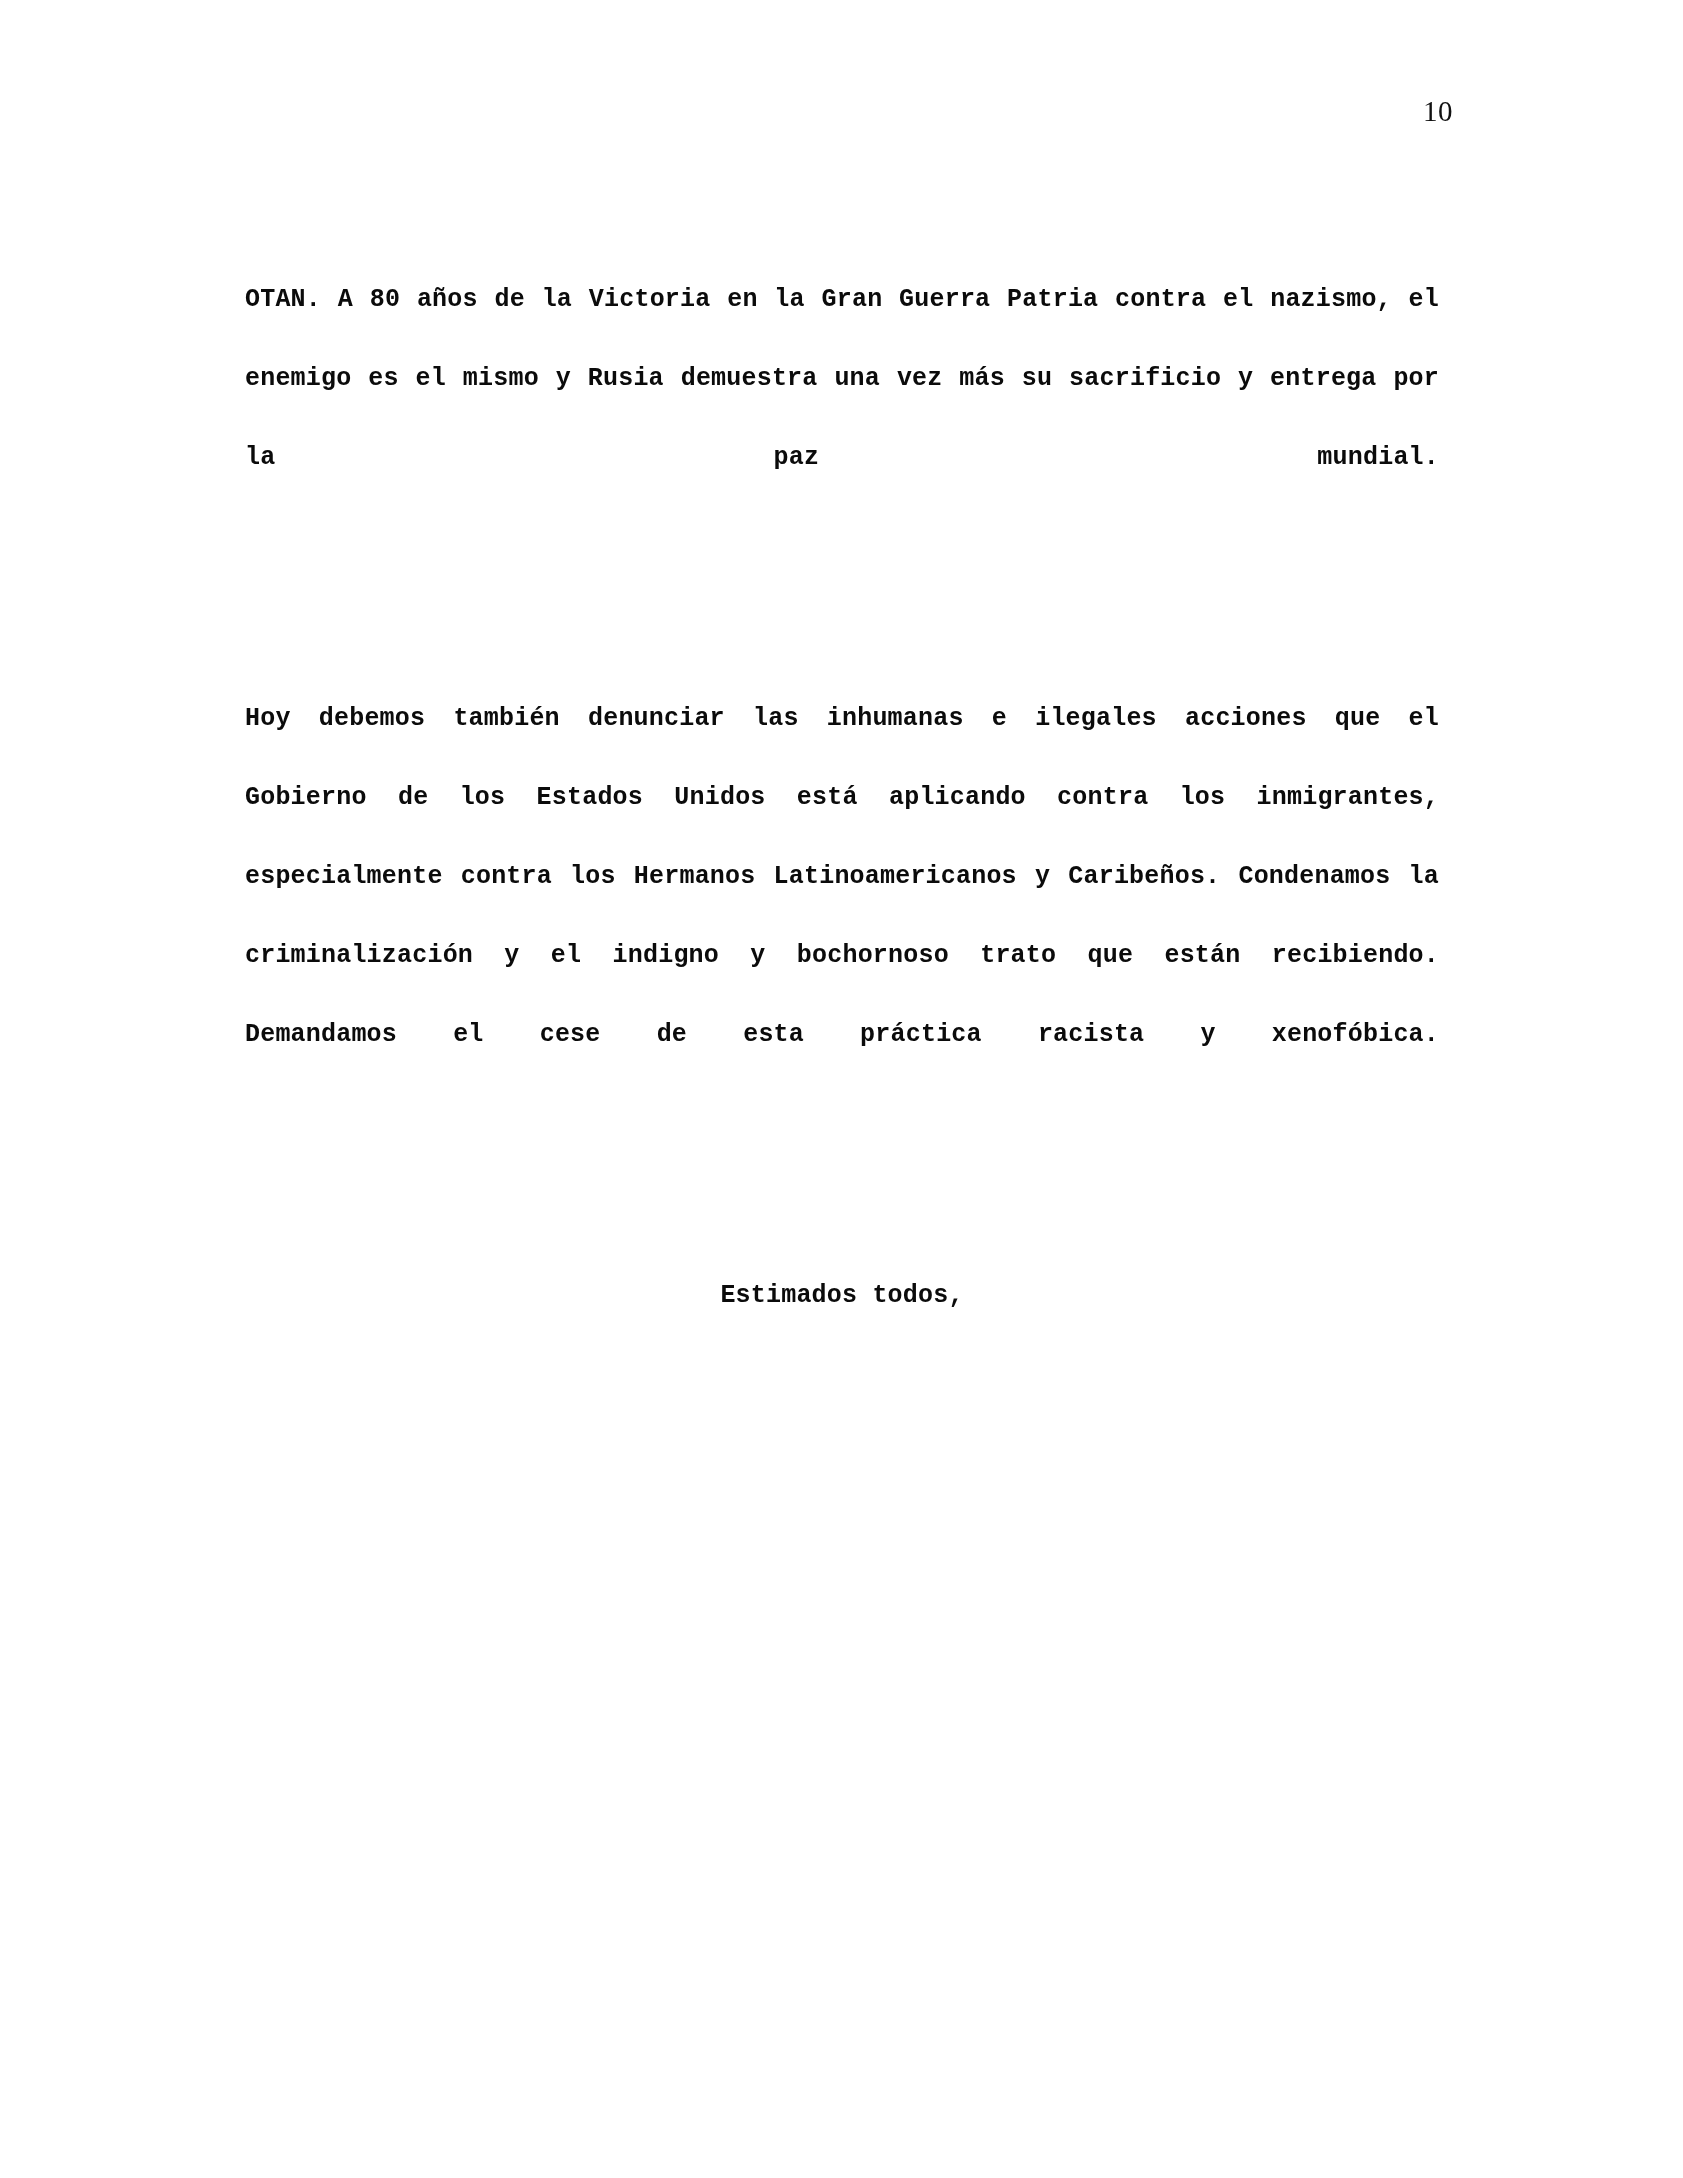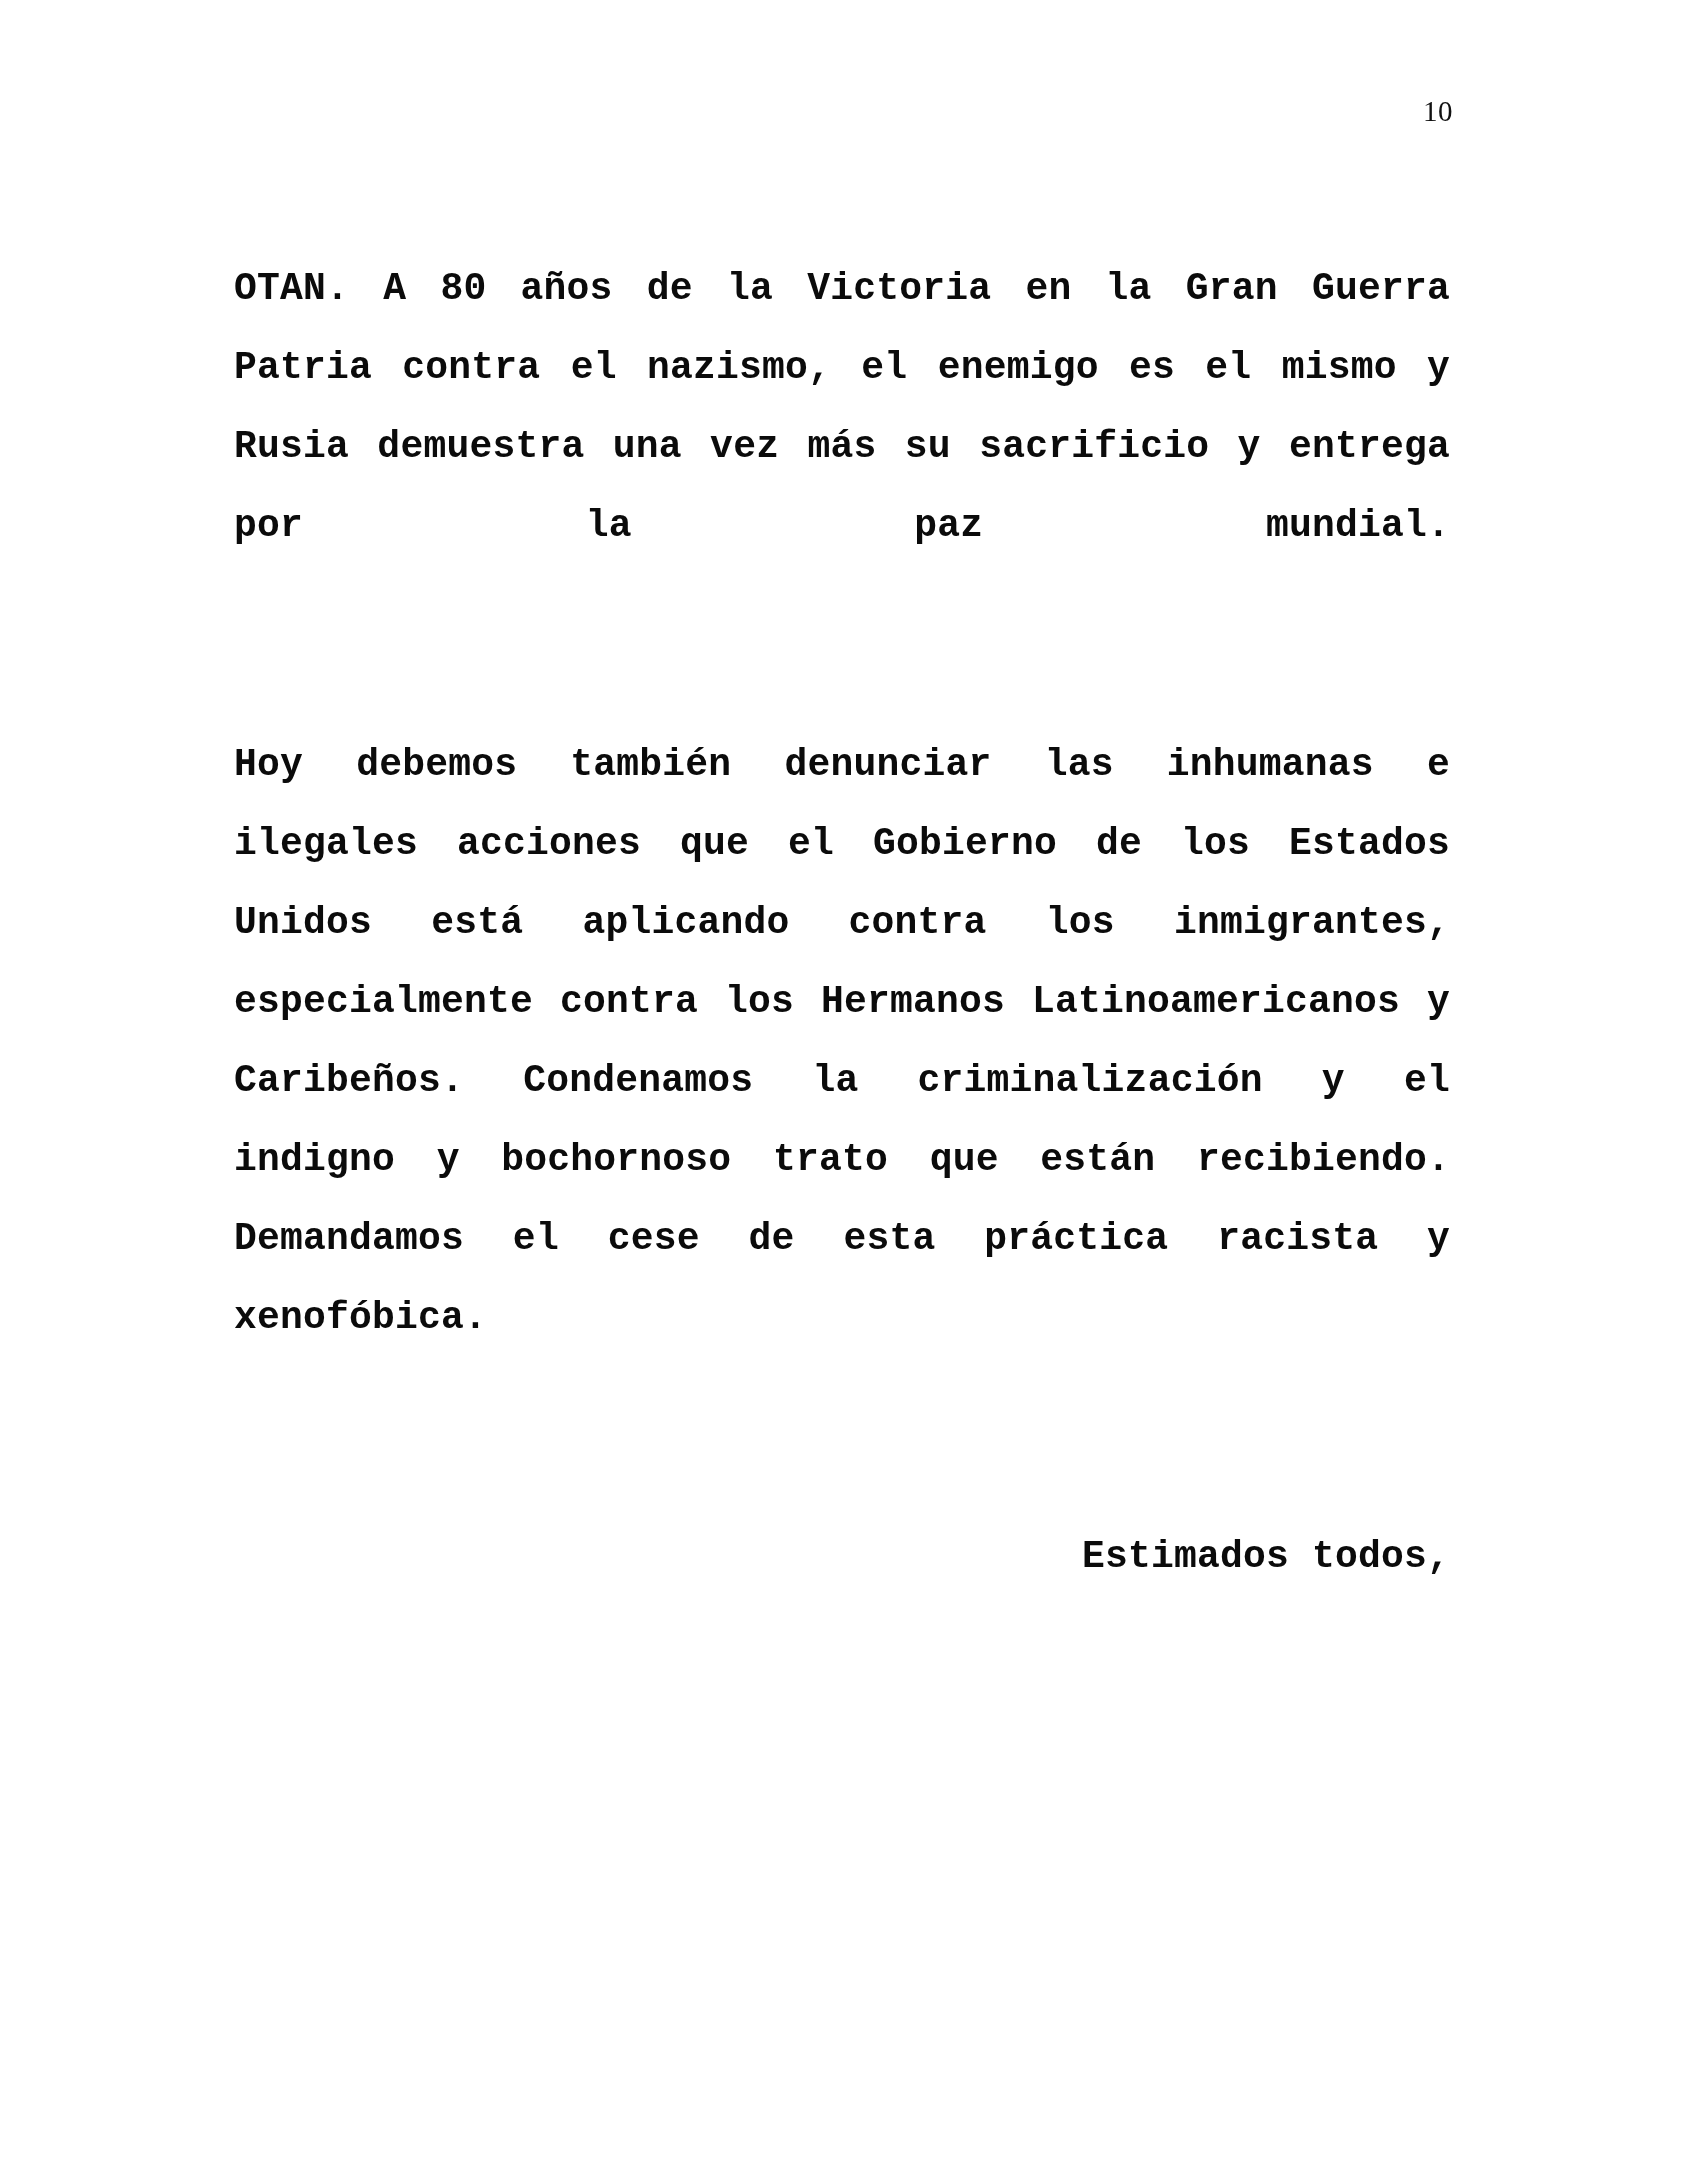--- a/index.html
+++ b/index.html
@@ -41,39 +41,39 @@
   .doc-body {
     position: absolute;
     top: 248px;
     left: 233px;
     width: 1218px;
   }
 
   .para {
     font-family: "Liberation Mono", "DejaVu Sans Mono", monospace;
     font-weight: bold;
-    font-size: 38px;
+    font-size: 25px;
     line-height: 79px;
     color: #0b0b0b;
     text-align: justify;
     text-justify: inter-word;
-    margin: 1px;
+    margin: 12px;
     letter-spacing: 0.2px;
     -webkit-font-smoothing: none;
   }
 
   
   .para::after {
     content: "";
     display: inline-block;
     width: 100%;
   }
 
   .para.no-justify {
-    text-align: right;
+    text-align: center;
   }
   .para.no-justify::after { content: none; }
 
   .gap-para {
     height: 79px;
   }
 </style>
 </head>
 <body>
 

